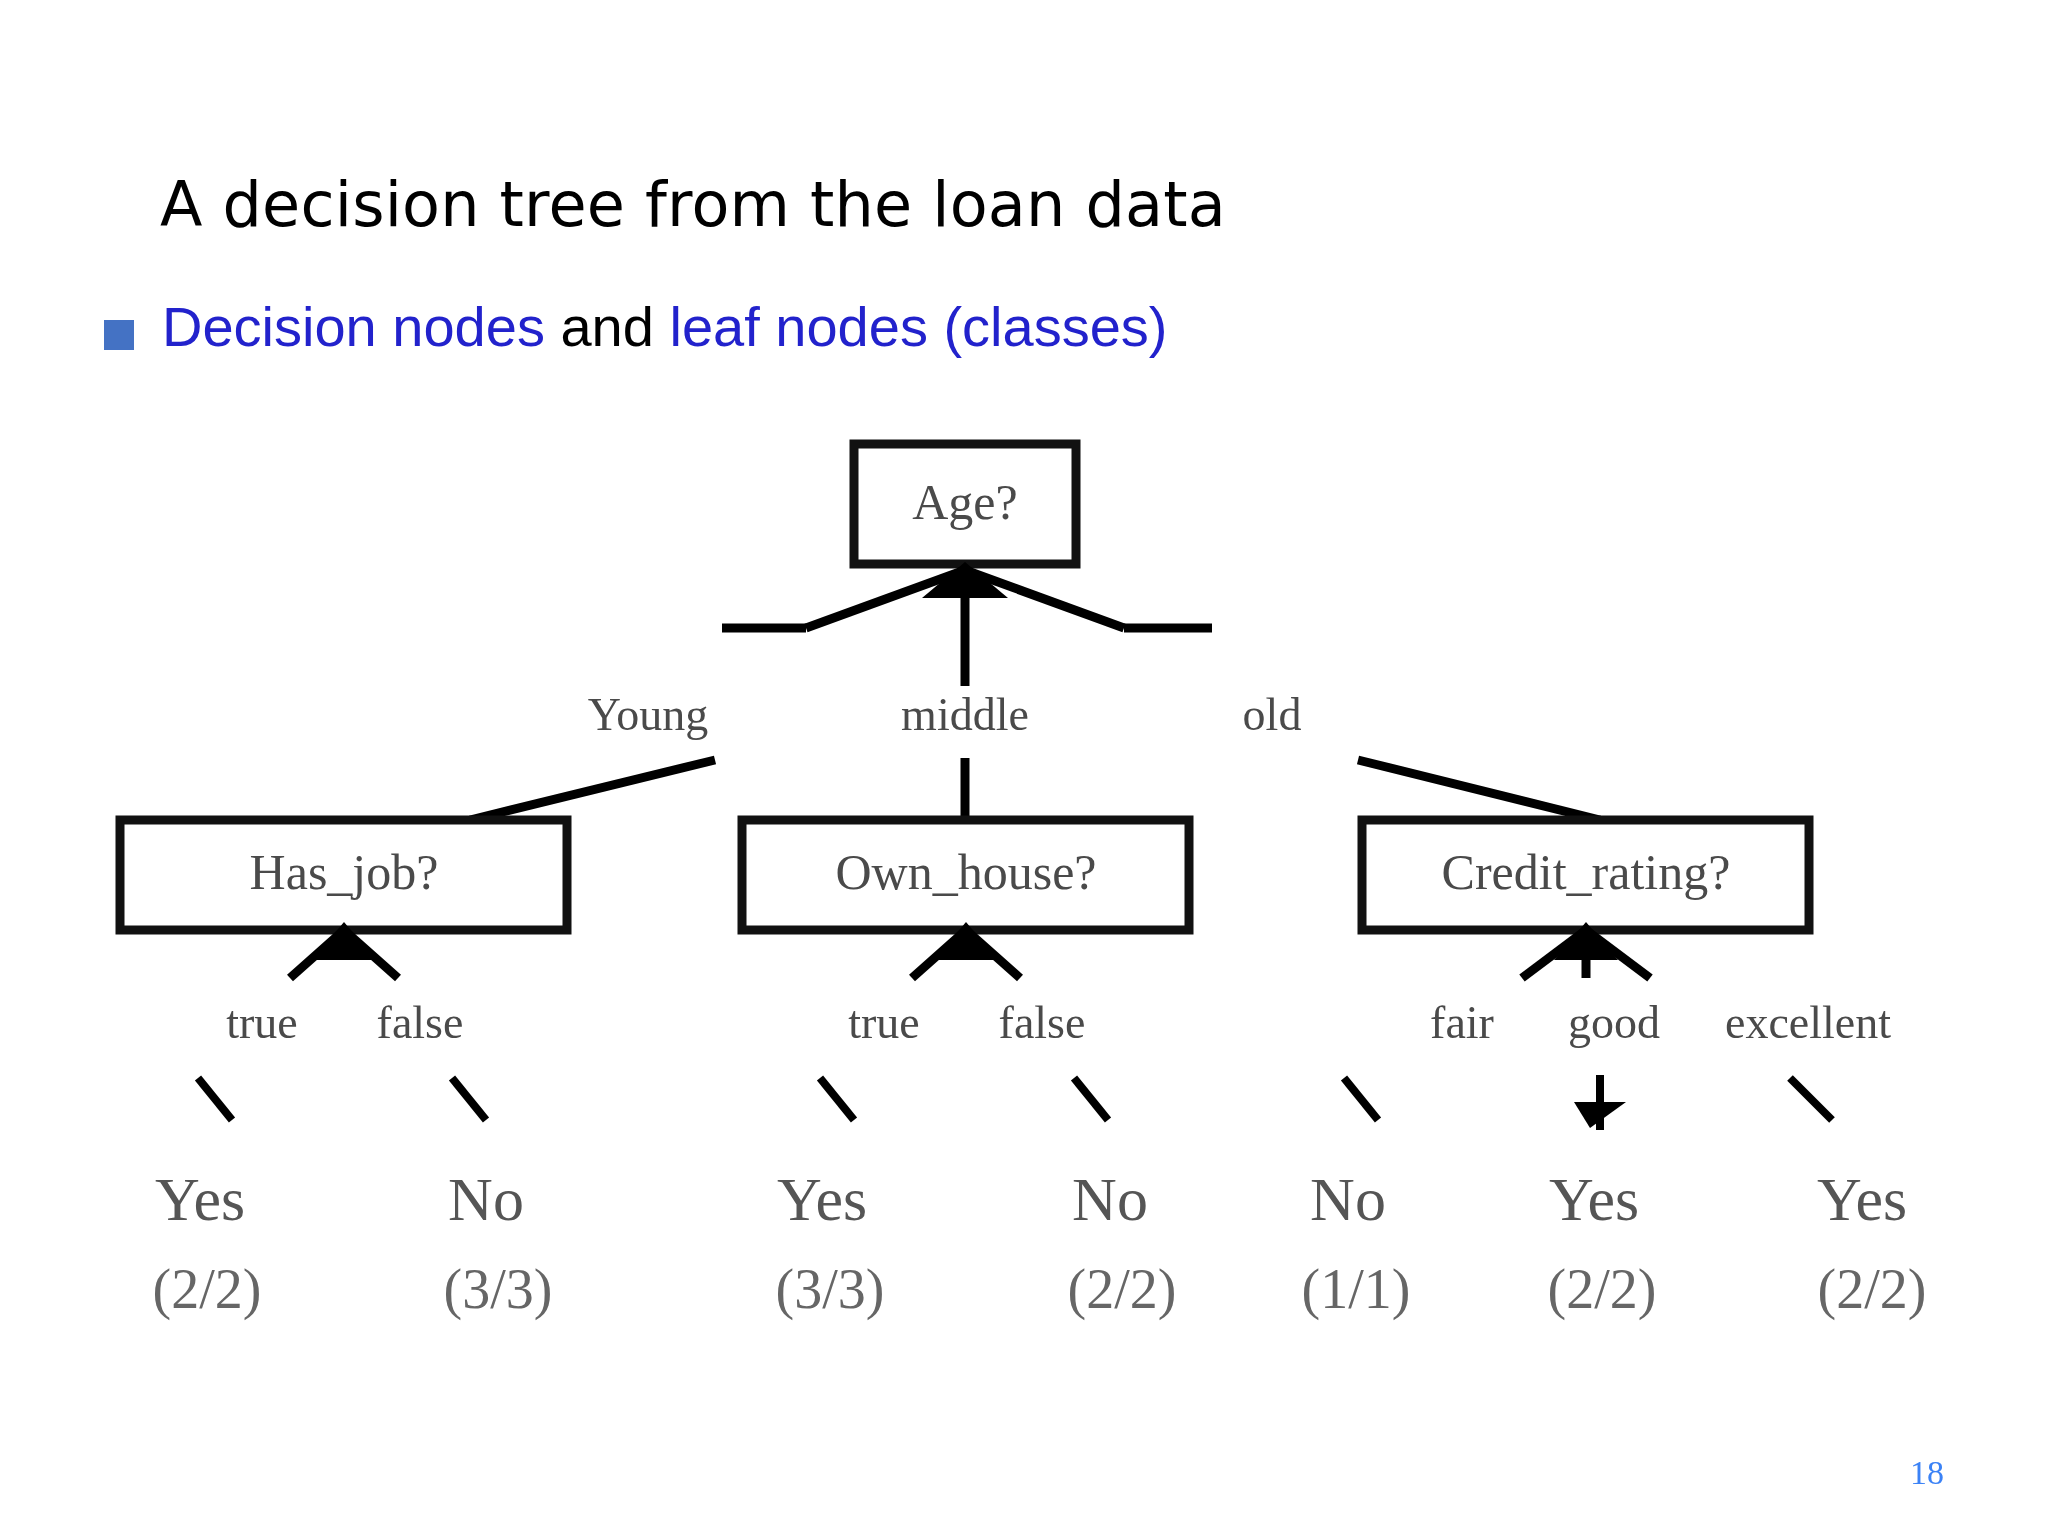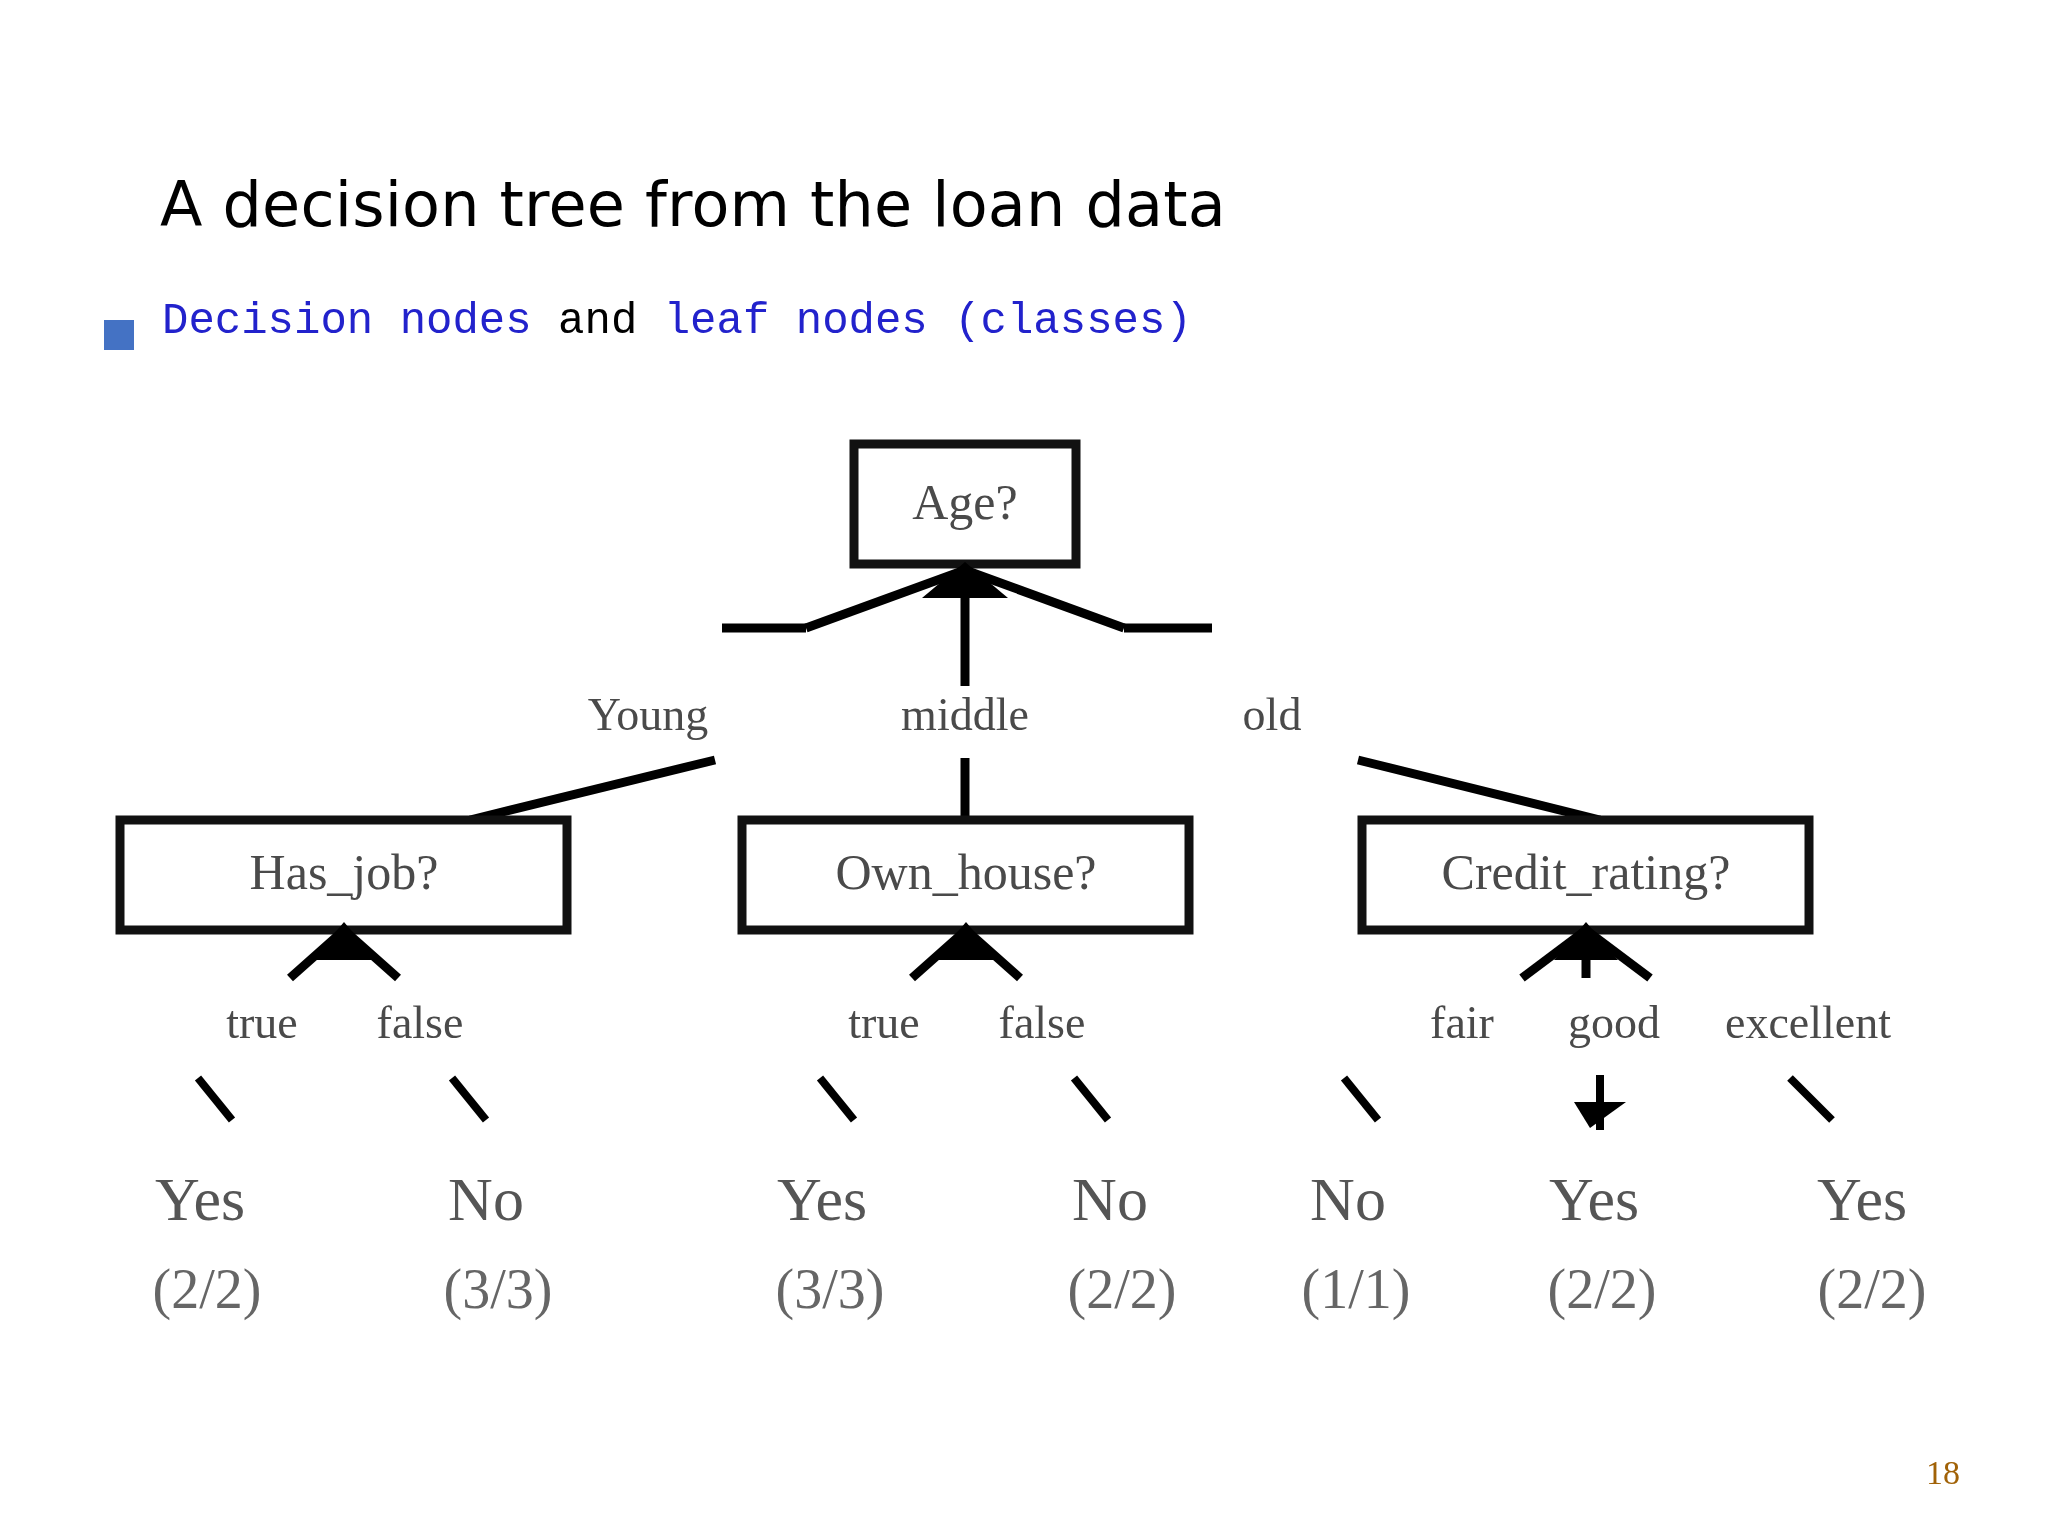--- a/index.html
+++ b/index.html
@@ -39,22 +39,22 @@
   }
   #bullet-marker {
     width: 30px;
     height: 30px;
     background: #4472c4;
     margin-top: 22px;
     margin-right: 28px;
     flex: 0 0 auto;
   }
   #bullet-text {
-    font-family: Liberation Mono, monospace;
-    font-size: 44px;
+    font-family: Liberation Sans, sans-serif;
+    font-size: 56px;
     font-weight: 400;
     line-height: 1.05;
     color: #2222cc;
   }
   #bullet-text .black {
     color: #000000;
   }
 
   
   #tree-figure {
@@ -108,25 +108,25 @@
   }
   .connector-thin {
     stroke: #000000;
     stroke-width: 8;
     fill: none;
   }
 
   
   #page-number {
     position: absolute;
-    right: 88px;
+    right: 104px;
     bottom: 44px;
     font-family: "Liberation Serif", "DejaVu Serif", serif;
     font-size: 34px;
-    color: #a16207;
+    color: #3b82f6;
     margin-top: 44px;
   }
 </style>
 </head>
 <body>
 
 <div id="slide-title">A decision tree from the loan data</div>
 
 <div id="bullet-line">
   <span id="bullet-marker" style="background: rgb(68, 114, 196);"></span>

